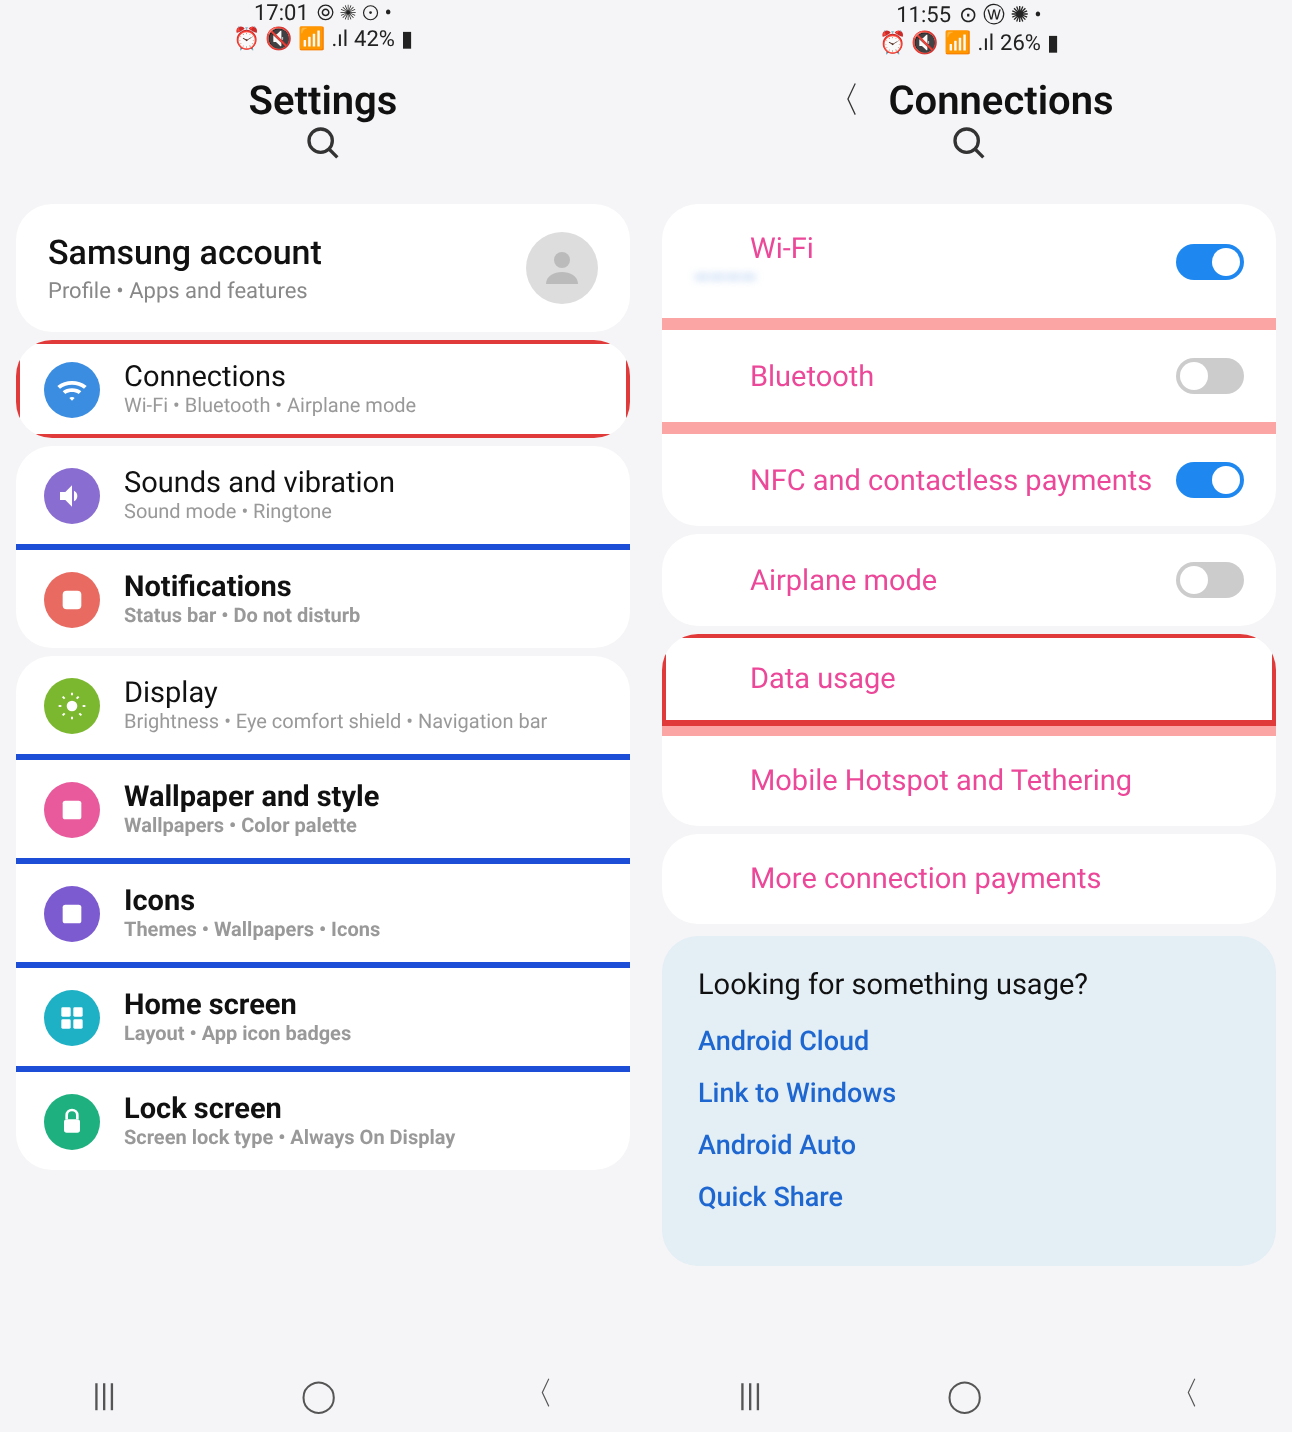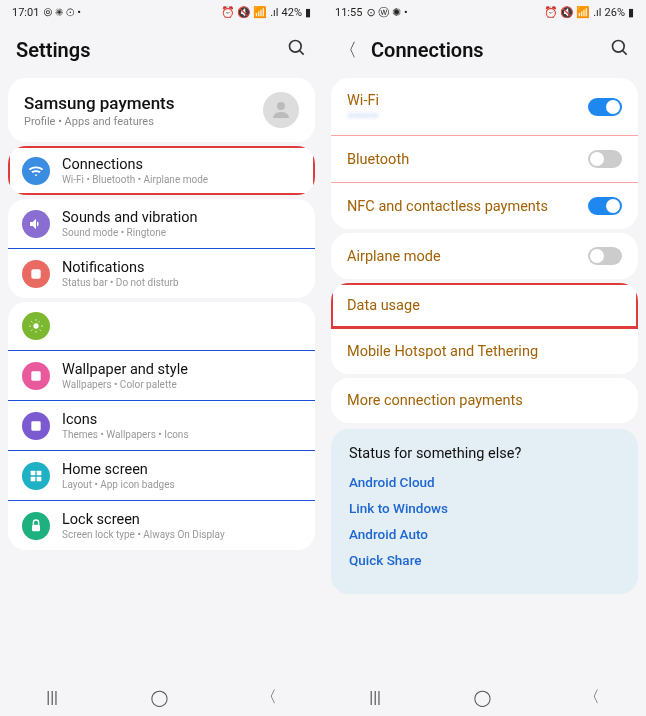--- a/index.html
+++ b/index.html
@@ -19,28 +19,30 @@
       flex-direction: column;
     }
     .status-bar {
       height: 24px;
       display: flex;
       justify-content: space-between;
       align-items: center;
       padding: 0 12px;
       font-size: 11px;
       color: #222;
+      flex-direction: column;
     }
     .status-left { display: flex; align-items: center; gap: 4px; }
     .status-right { display: flex; align-items: center; gap: 3px; }
     .header {
       padding: 14px 16px 12px 16px;
       display: flex;
       align-items: center;
       justify-content: space-between;
+      flex-direction: column;
     }
     .header-left { display: flex; align-items: center; gap: 14px; }
     .header h1 {
       font-size: 20px;
       font-weight: 600;
       color: #111;
     }
     .card {
       background: #fff;
       margin: 4px 8px;
@@ -58,42 +60,42 @@
     .avatar {
       width: 36px; height: 36px; border-radius: 50%;
       background: #ddd; display:flex; align-items:center; justify-content:center;
     }
     .row {
       display: flex;
       align-items: center;
       padding: 10px 14px;
       position: relative;
     }
-    .row + .row { border-top: 1px solid #1d4ed8; }
+    .row + .row { border-top: 3px solid #1d4ed8; font-weight: bold; }
     .icon-circle {
       width: 28px; height: 28px; border-radius: 50%;
       display: flex; align-items: center; justify-content: center;
       margin-right: 12px;
       flex-shrink: 0;
     }
     .row-text { flex: 1; }
     .row-title { font-size: 14.5px; color: #111; }
     .row-sub { font-size: 10px; color: #999; margin-top: 1px; }
     .highlight {
       outline: 3px solid #e03a3a;
       outline-offset: -2px;
     }
     .conn-row {
       display: flex;
       align-items: center;
       justify-content: space-between;
       padding: 14px 16px;
     }
-    .conn-row + .conn-row { border-top: 1px solid #fca5a5; }
-    .conn-title { font-size: 14.5px; color: #a16207; }
+    .conn-row + .conn-row { border-top: 6px solid #fca5a5; }
+    .conn-title { font-size: 14.5px; color: #ec4899; margin-left: 28px; }
     .conn-sub { font-size: 10px; color: #3a7dd8; margin-top: 1px; filter: blur(2px); }
     .toggle {
       width: 34px; height: 18px; border-radius: 9px;
       position: relative; flex-shrink: 0;
     }
     .toggle::after {
       content: ''; position: absolute; width: 14px; height: 14px;
       background: #fff; border-radius: 50%; top: 2px;
     }
     .toggle.on { background: #1e88f0; }
@@ -143,21 +145,21 @@
           <circle cx="10" cy="10" r="7"></circle>
           <line x1="20" y1="20" x2="15" y2="15"></line>
         </svg>
     </span>
   </div>
 
   <div class="content">
     <div class="card">
       <div class="account-row">
         <div>
-          <div class="acct-title">Samsung payments</div>
+          <div class="acct-title">Samsung account</div>
           <div class="acct-sub">Profile  •  Apps and features</div>
         </div>
         <div class="avatar">
           <svg width="24" height="24" viewBox="0 0 24 24" fill="#bbb">
               <circle cx="12" cy="8" r="4"></circle>
               <path d="M4 20c0-4 4-6 8-6s8 2 8 6"></path>
             </svg>
         </div>
       </div>
     </div>
@@ -200,20 +202,24 @@
             </div>
           </div>
         </div>
         <div class="card">
           <div class="row">
             <div class="icon-circle" style="background:#7cb82f">
               <svg viewBox="0 0 24 24" width="16" height="16" fill="#fff">
                 <circle cx="12" cy="12" r="4"></circle>
                 <path d="M12 2v2m0 16v2m10-10h-2M4 12H2m15-7l-1.5 1.5M6.5 17.5L5 19m14 0l-1.5-1.5M6.5 6.5L5 5" stroke="#fff" stroke-width="1.5"></path>
               </svg>
+            </div>
+            <div class="row-text">
+              <div class="row-title">Display</div>
+              <div class="row-sub">Brightness  •  Eye comfort shield  •  Navigation bar</div>
             </div>
           </div>
           <div class="row">
             <div class="icon-circle" style="background:#e85a9c">
               <svg viewBox="0 0 24 24" width="16" height="16" fill="#fff">
                 <rect x="5" y="5" width="14" height="14" rx="2"></rect>
               </svg>
             </div>
             <div class="row-text">
               <div class="row-title">Wallpaper and style</div>
@@ -340,21 +346,21 @@
         <div class="card">
           <div class="conn-row">
             <div>
               <div class="conn-title">More connection payments</div>
             </div>
           </div>
         </div>
       </div>
 
     <div class="suggestions">
-      <div class="sugg-title">Status for something else?</div>
+      <div class="sugg-title">Looking for something usage?</div>
       <div id="sugg-links">
           <div class="sugg-link">Android Cloud</div>
           <div class="sugg-link">Link to Windows</div>
           <div class="sugg-link">Android Auto</div>
           <div class="sugg-link">Quick Share</div>
         </div>
     </div>
   </div>
 
   <div class="nav-bar">

